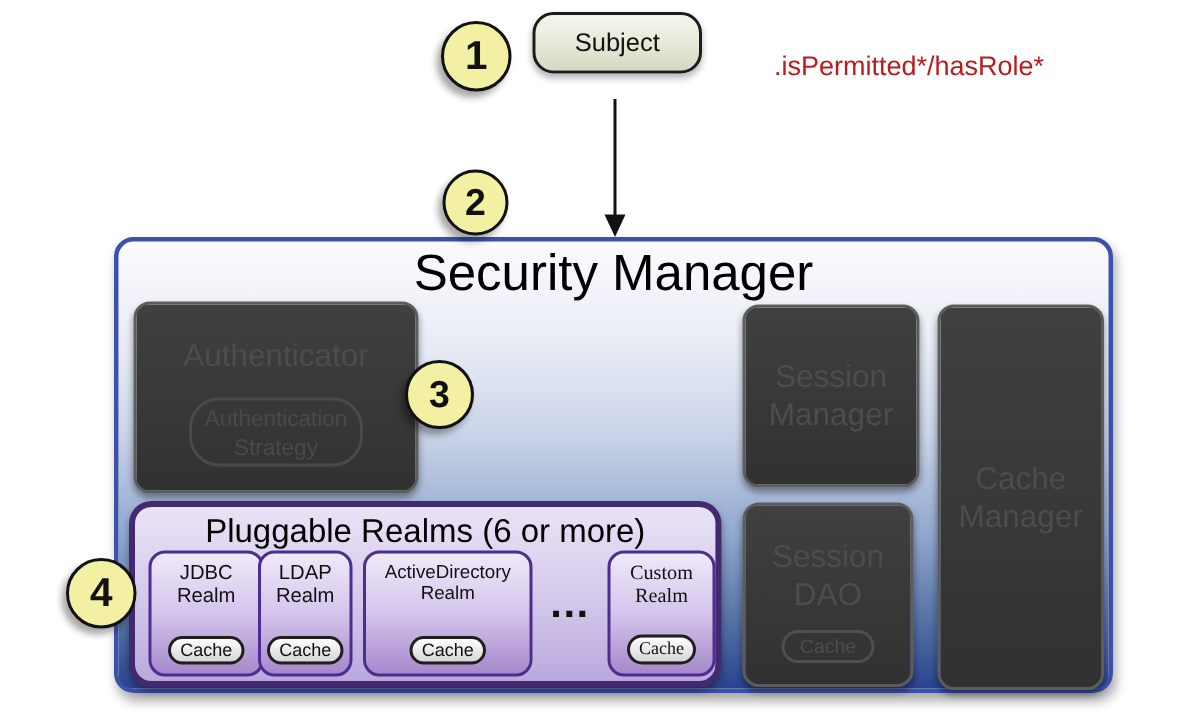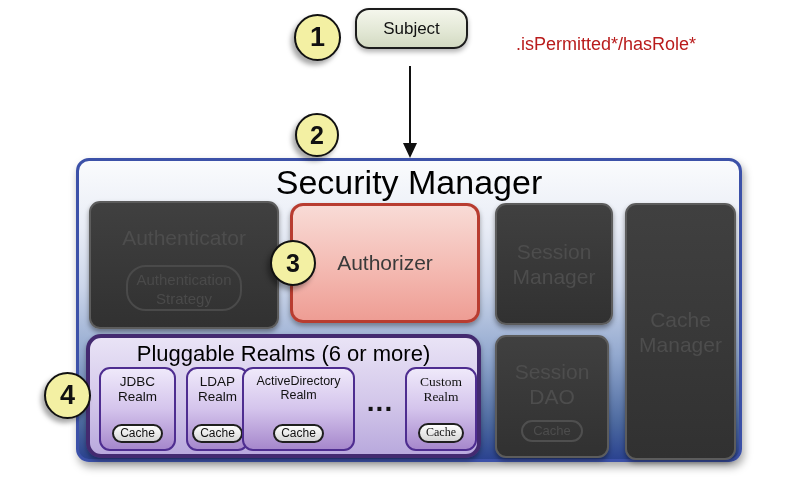--- a/index.html
+++ b/index.html
@@ -84,21 +84,21 @@
   .realms-title { text-align:center; padding-top:3px; font-size:22px; color:#000; }
   .realm {
     position:absolute; top:29px; height:84px;
     border:2.5px solid #4e2d90; border-radius:11px;
     background:linear-gradient(180deg,#efe9fa 0%,#d4c4ec 50%,#a688cc 100%);
     display:flex; flex-direction:column; align-items:center;
   }
   .realm-name { margin-top:5px; font-size:13.5px; line-height:15px; text-align:center; color:#111; }
   .r-ad .realm-name { font-size:12.5px; line-height:14px; }
   .r-jdbc   { left:9px;   width:77px; }
-  .r-ldap   { left:96px;  width:63px; }
+  .r-ldap   { left:82px;  width:63px; }
   .r-ad     { left:152px; width:113px;justify-content:flex-end; }
   .r-custom { left:315px; width:72px;font-family:Liberation Serif, serif; }
   .cache-pill {
     margin-top:auto; margin-bottom:6px;
     background:linear-gradient(180deg,#fefefe 0%,#d6d6d6 100%);
     border:2px solid #1f1f1f; border-radius:11px;
     font-size:12px; color:#111; padding:0 6px 1px;
   }
   .dots { position:absolute; left:268px; top:48px; width:44px; text-align:center;
           font-size:28px; font-weight:900; color:#111; letter-spacing:1px; }
@@ -122,21 +122,20 @@
   <div class="step-circle c2">2</div>
 
   <div class="sm-box">
     <div class="sm-title">Security Manager</div>
 
     <div class="dark-box authenticator">
       <div class="dark-label">Authenticator</div>
       <div class="strategy-box">Authentication Strategy</div>
     </div>
 
-    <div class="authorizer">Authorizer</div>
 
     <div class="dark-box session-manager">
       <div class="dark-label">Session Manager</div>
     </div>
 
     <div class="dark-box session-dao">
       <div class="dark-label">Session DAO</div>
       <div class="dark-pill">Cache</div>
     </div>
 

